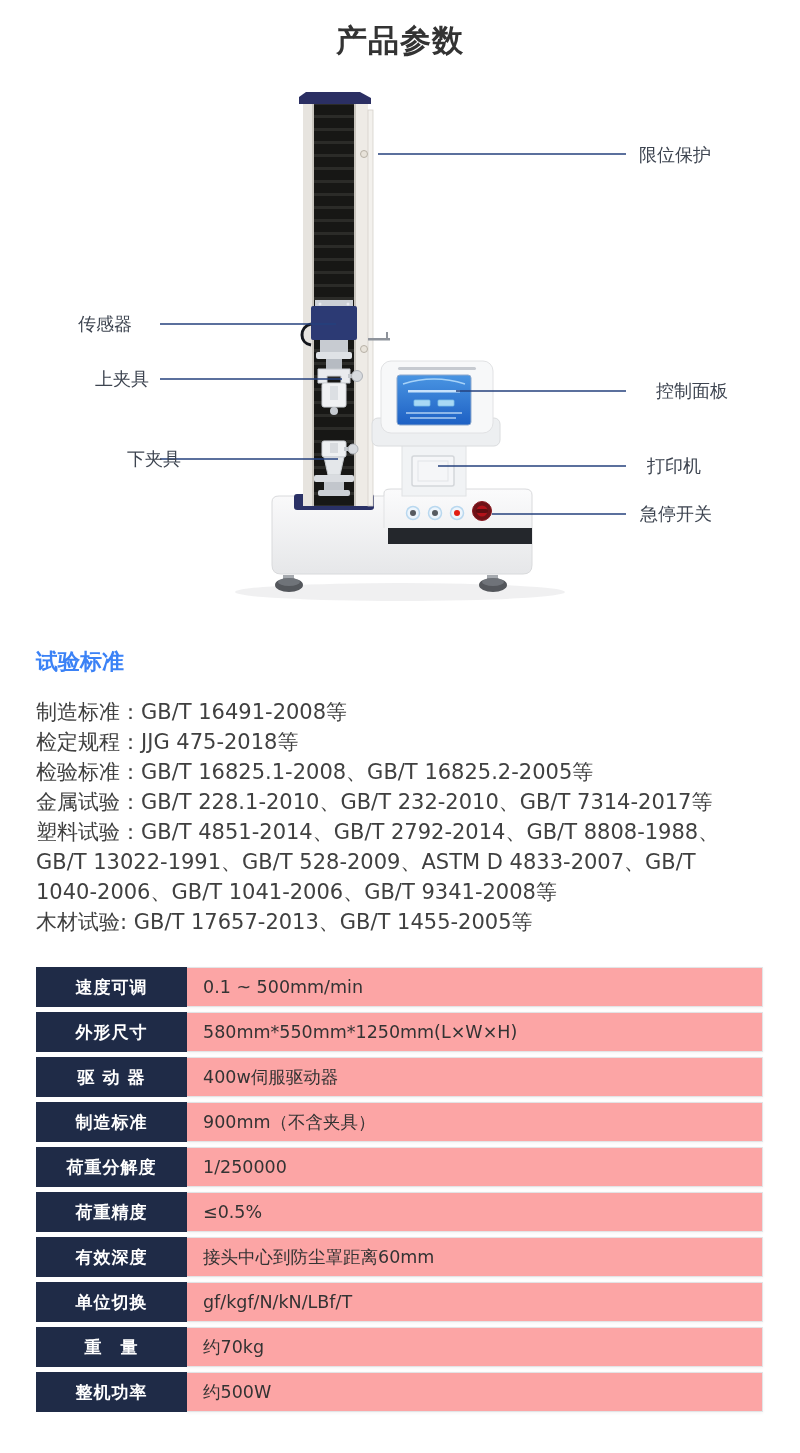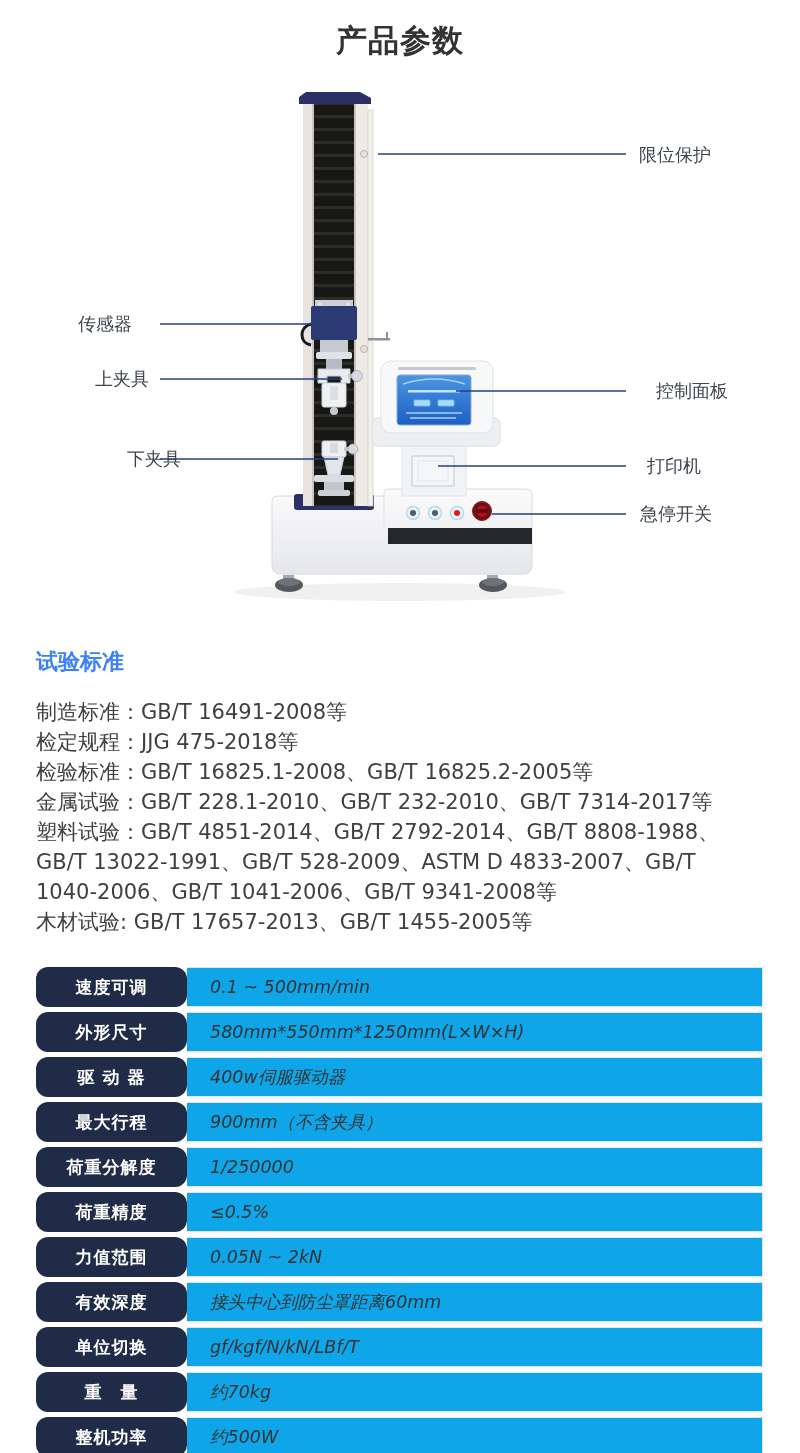--- a/index.html
+++ b/index.html
@@ -32,28 +32,27 @@
     margin:26px 0 0 0;font-size:22px;font-weight:600;color:#3b82f6;
   }
   .standards-body{margin-top:20px;font-size:21px;line-height:30px;color:#404040;}
   .standards-body div{margin:0;}
   
   .spec-table{margin:30px 37px 0 36px;}
   .spec-row{display:flex;height:40px;margin-bottom:5px;}
   .spec-label{
     width:151px;flex:0 0 151px;background:#1f2b47;color:#ffffff;
     font-size:17px;font-weight:700;display:flex;align-items:center;
-    justify-content:center;letter-spacing:1px;border-radius:12px;
+    justify-content:center;letter-spacing:1px;
   }
   .spec-value{
-    flex:1;background:#0ea5e9;border:1px solid #e3e4e6;border-left:none;
-    display:flex;align-items:center;padding-left:23px;
+    flex:1;background:#fca5a5;border:1px solid #e3e4e6;border-left:none;
+    display:flex;align-items:center;padding-left:16px;
     font-size:17.5px;color:#333333;
     box-shadow:0 1px 3px rgba(0,0,0,0.05);
-    font-style:italic;
   }
 </style>
 </head>
 <body>
 
 <h1 class="page-title">产品参数</h1>
 
 <div class="figure">
   <svg width="800" height="555" viewBox="0 0 800 555">
     <defs>
@@ -205,36 +204,32 @@
   </div>
   <div class="spec-row">
     <div class="spec-label">外形尺寸</div>
     <div class="spec-value">580mm*550mm*1250mm(L×W×H)</div>
   </div>
   <div class="spec-row">
     <div class="spec-label">驱 动 器</div>
     <div class="spec-value">400w伺服驱动器</div>
   </div>
   <div class="spec-row">
-    <div class="spec-label">最大行程</div>
+    <div class="spec-label">制造标准</div>
     <div class="spec-value">900mm（不含夹具）</div>
   </div>
   <div class="spec-row">
     <div class="spec-label">荷重分解度</div>
     <div class="spec-value">1/250000</div>
   </div>
   <div class="spec-row">
     <div class="spec-label">荷重精度</div>
     <div class="spec-value">≤0.5%</div>
   </div>
   <div class="spec-row">
-    <div class="spec-label">力值范围</div>
-    <div class="spec-value">0.05N ~ 2kN</div>
-  </div>
-  <div class="spec-row">
     <div class="spec-label">有效深度</div>
     <div class="spec-value">接头中心到防尘罩距离60mm</div>
   </div>
   <div class="spec-row">
     <div class="spec-label">单位切换</div>
     <div class="spec-value">gf/kgf/N/kN/LBf/T</div>
   </div>
   <div class="spec-row">
     <div class="spec-label">重　量</div>
     <div class="spec-value">约70kg</div>

